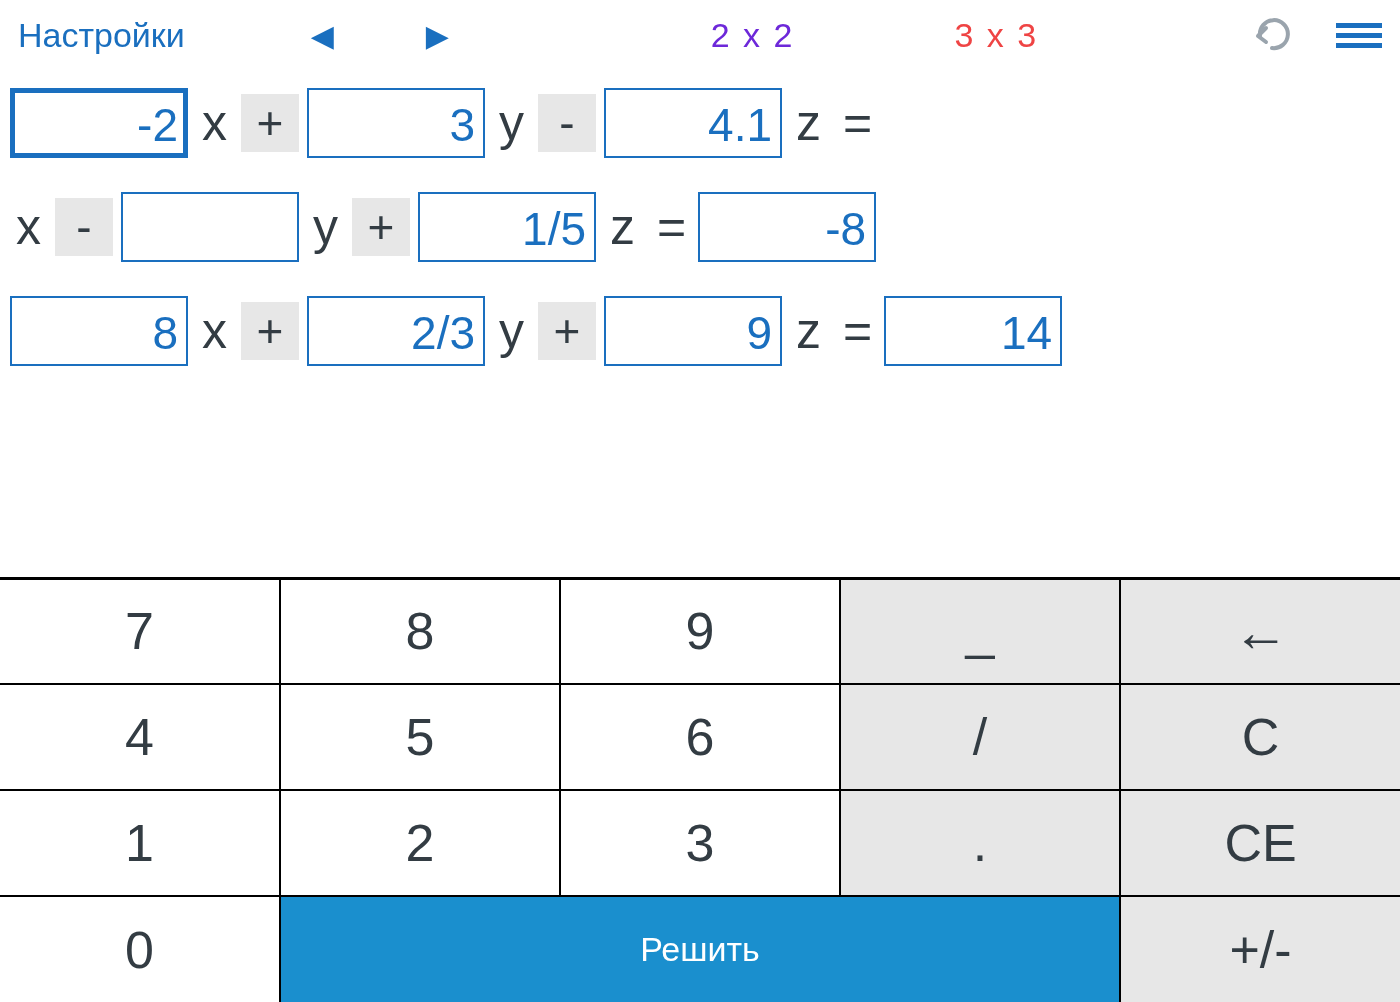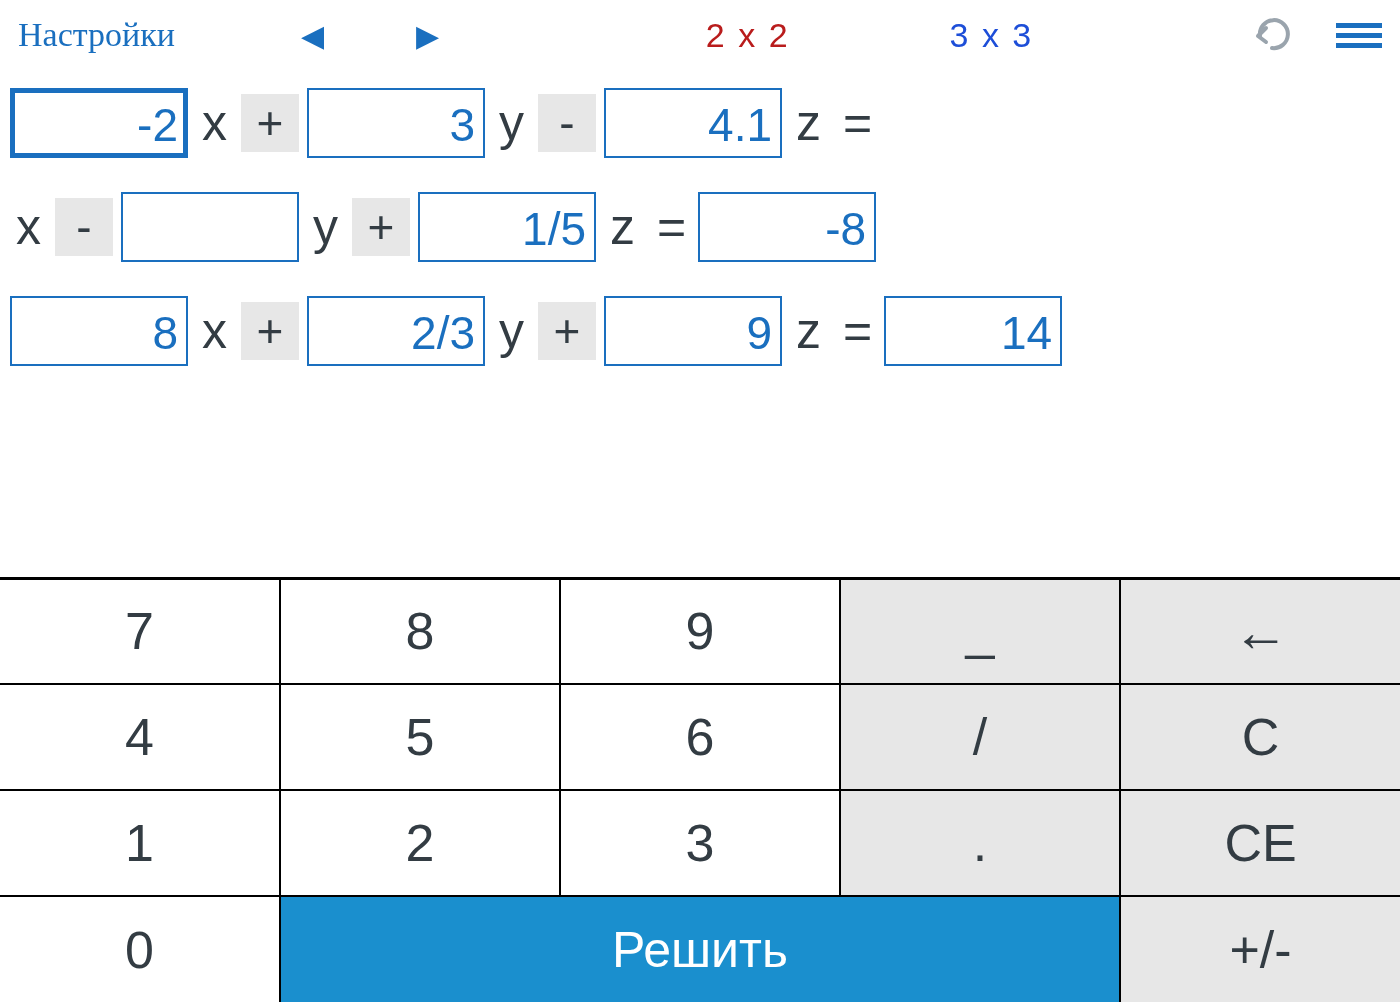--- a/index.html
+++ b/index.html
@@ -14,35 +14,35 @@
   }
   
   .topbar {
     display: flex;
     align-items: center;
     height: 70px;
     padding: 0 18px;
     font-size: 34px;
     color: #1a6fbf;
   }
-  .topbar .settings { flex: 0 0 auto; cursor: pointer; margin-right: 80px; font-family: Liberation Serif, serif; }
+  .topbar .settings { flex: 0 0 auto; cursor: pointer; margin-right: 80px; }
   .topbar .nav-arrow {
     color: #1a6fbf;
     cursor: pointer;
     padding: 0 6px;
     font-size: 30px;
     margin: 0 40px;
   }
   .topbar .size-tab {
     cursor: pointer;
     padding: 0 10px;
     letter-spacing: 2px;
   }
-  .topbar .size-tab.active { color: #b91c1c; font-weight: 500; }
-  .topbar .size-tab.inactive { color: #1d4ed8; }
+  .topbar .size-tab.active { color: #6d28d9; font-weight: 500; }
+  .topbar .size-tab.inactive { color: #ef4444; }
   .topbar .spacer { flex: 1 1 auto; }
   .topbar .gap { width: 140px; }
   .topbar .undo {
     color: #9aa4ad;
     cursor: pointer;
     margin-right: 40px;
   }
   .topbar .undo svg { display:block; }
   .topbar .menu {
     cursor: pointer;
@@ -125,21 +125,21 @@
     text-align: center;
     vertical-align: middle;
     cursor: pointer;
     background: #fff;
     user-select: none;
   }
   .keypad td.grey { background: #e7e7e7; }
   .keypad td.solve {
     background: #1a8fce;
     color: #fff;
-    font-size: 50px;
+    font-size: 34px;
   }
   .keypad td.backspace { font-size: 56px; }
   .keypad tr:first-child td { border-top: 3px solid #000; }
   .keypad td:first-child { border-left: none; }
   .keypad td:last-child { border-right: none; }
   .keypad tr:last-child td { border-bottom: none; }
 </style>
 </head>
 <body>
 

